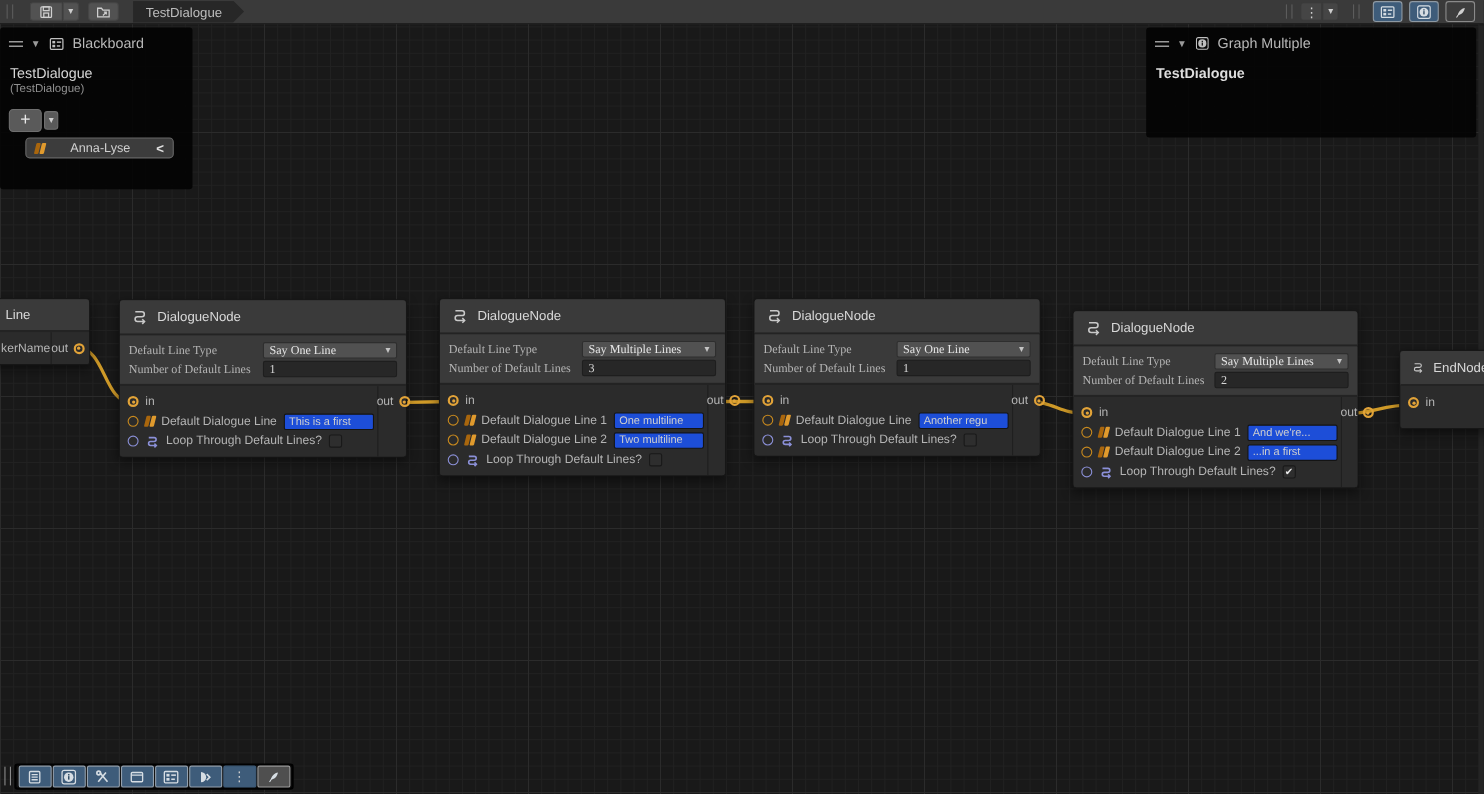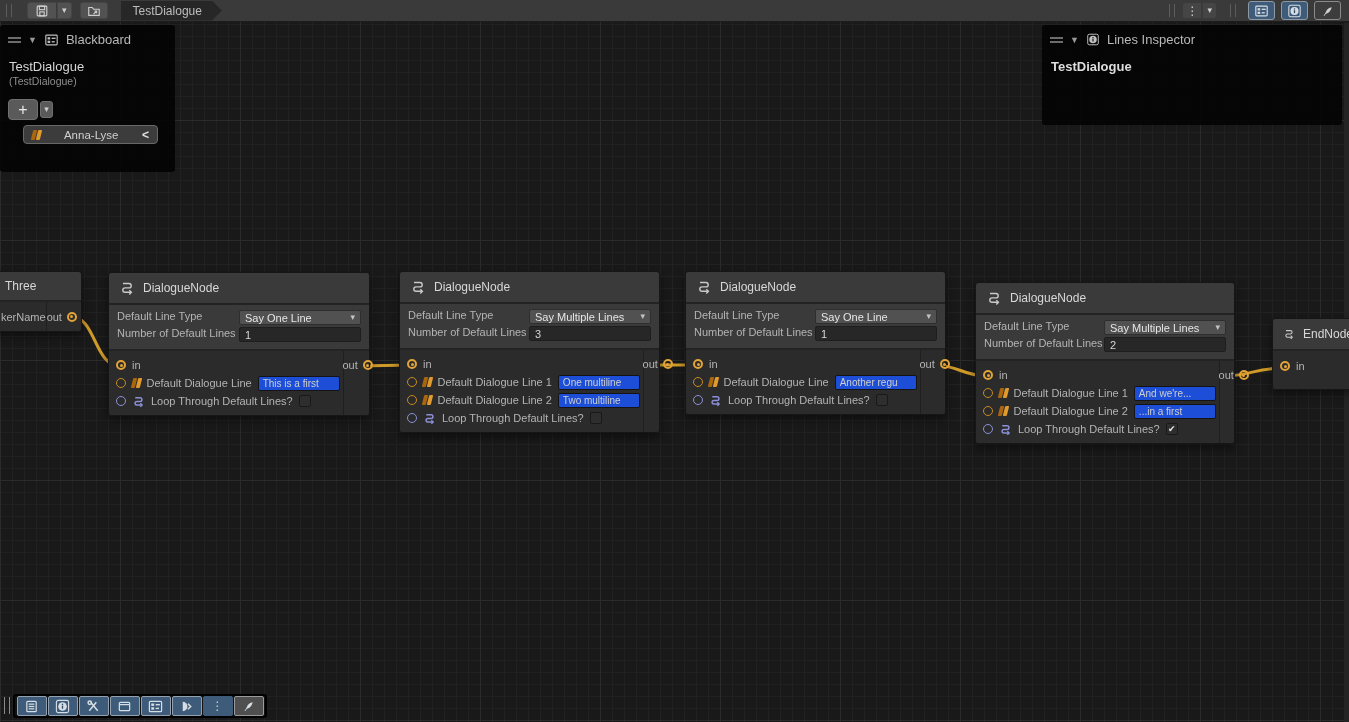--- a/index.html
+++ b/index.html
@@ -77,21 +77,21 @@
     position:absolute; z-index:2; background:#2b2b2b;
     border:1px solid #161616; border-radius:3px;
     box-shadow:0 4px 10px rgba(0,0,0,0.45); font-size:11px;
   }
   .node-header {
     height:32px; background:#3a3a3a; border-bottom:2px solid #232323;
     display:flex; align-items:center; gap:8px; padding:0 10px;
     color:#d8d8d8; font-size:12px; border-radius:3px 3px 0 0;
   }
   .node-props { background:#3a3a3a; border-bottom:2px solid #232323; padding:5px 8px; }
-  .prop-row { height:17px; display:flex; align-items:flex-start; }
+  .prop-row { height:17px; display:flex; align-items:center;font-family:Liberation Serif, serif; }
   .prop-label { flex:1; color:#b4b4b4; font-size:11px; white-space:nowrap; overflow:hidden; }
   .dropdown {
     width:122px; height:15px; background:#515151; border:1px solid #2e2e2e; border-radius:2px;
     display:flex; align-items:center; padding:0 5px; color:#e6e6e6; font-size:11px; gap:4px;
   }
   .dropdown .dd-label { flex:1; white-space:nowrap; overflow:hidden; }
   .dropdown .dd-arrow { color:#c4c4c4; }
   .txt-input {
     width:122px; height:15px; background:#272727; border:1px solid #1e1e1e; border-radius:2px;
     display:flex; align-items:center; padding:0 5px; color:#d6d6d6; font-size:11px;
@@ -280,28 +280,28 @@
           <line x1="0" y1="6" x2="13" y2="6"></line>
         </g>
       </svg>
     <span class="panel-collapse">▼</span>
     <svg class="ic" width="14" height="13" viewBox="0 0 16 16">
         <rect x="1.5" y="1.5" width="13" height="13" rx="2" fill="none" stroke="#c0c0c0" stroke-width="1.2"></rect>
         <circle cx="8" cy="8" r="4.6" fill="#c0c0c0"></circle>
         <rect x="7.3" y="7" width="1.4" height="3.4" fill="#101010"></rect>
         <rect x="7.3" y="5" width="1.4" height="1.4" fill="#101010"></rect>
       </svg>
-    <span class="panel-title">Lines Inspector</span>
+    <span class="panel-title">Graph Multiple</span>
   </div>
   <div class="gi-graphname">TestDialogue</div>
 </div>
 
 <div class="node start-node">
   <div class="node-header">
-    <span>Three</span>
+    <span>Line</span>
   </div>
   <div class="sn-ports">
     <div class="sn-label-cell">
       <span class="port-label">kerName</span>
     </div>
     <div class="sn-out-cell">
       <span class="port-label">out</span>
       <span class="port connected"></span>
     </div>
   </div>

